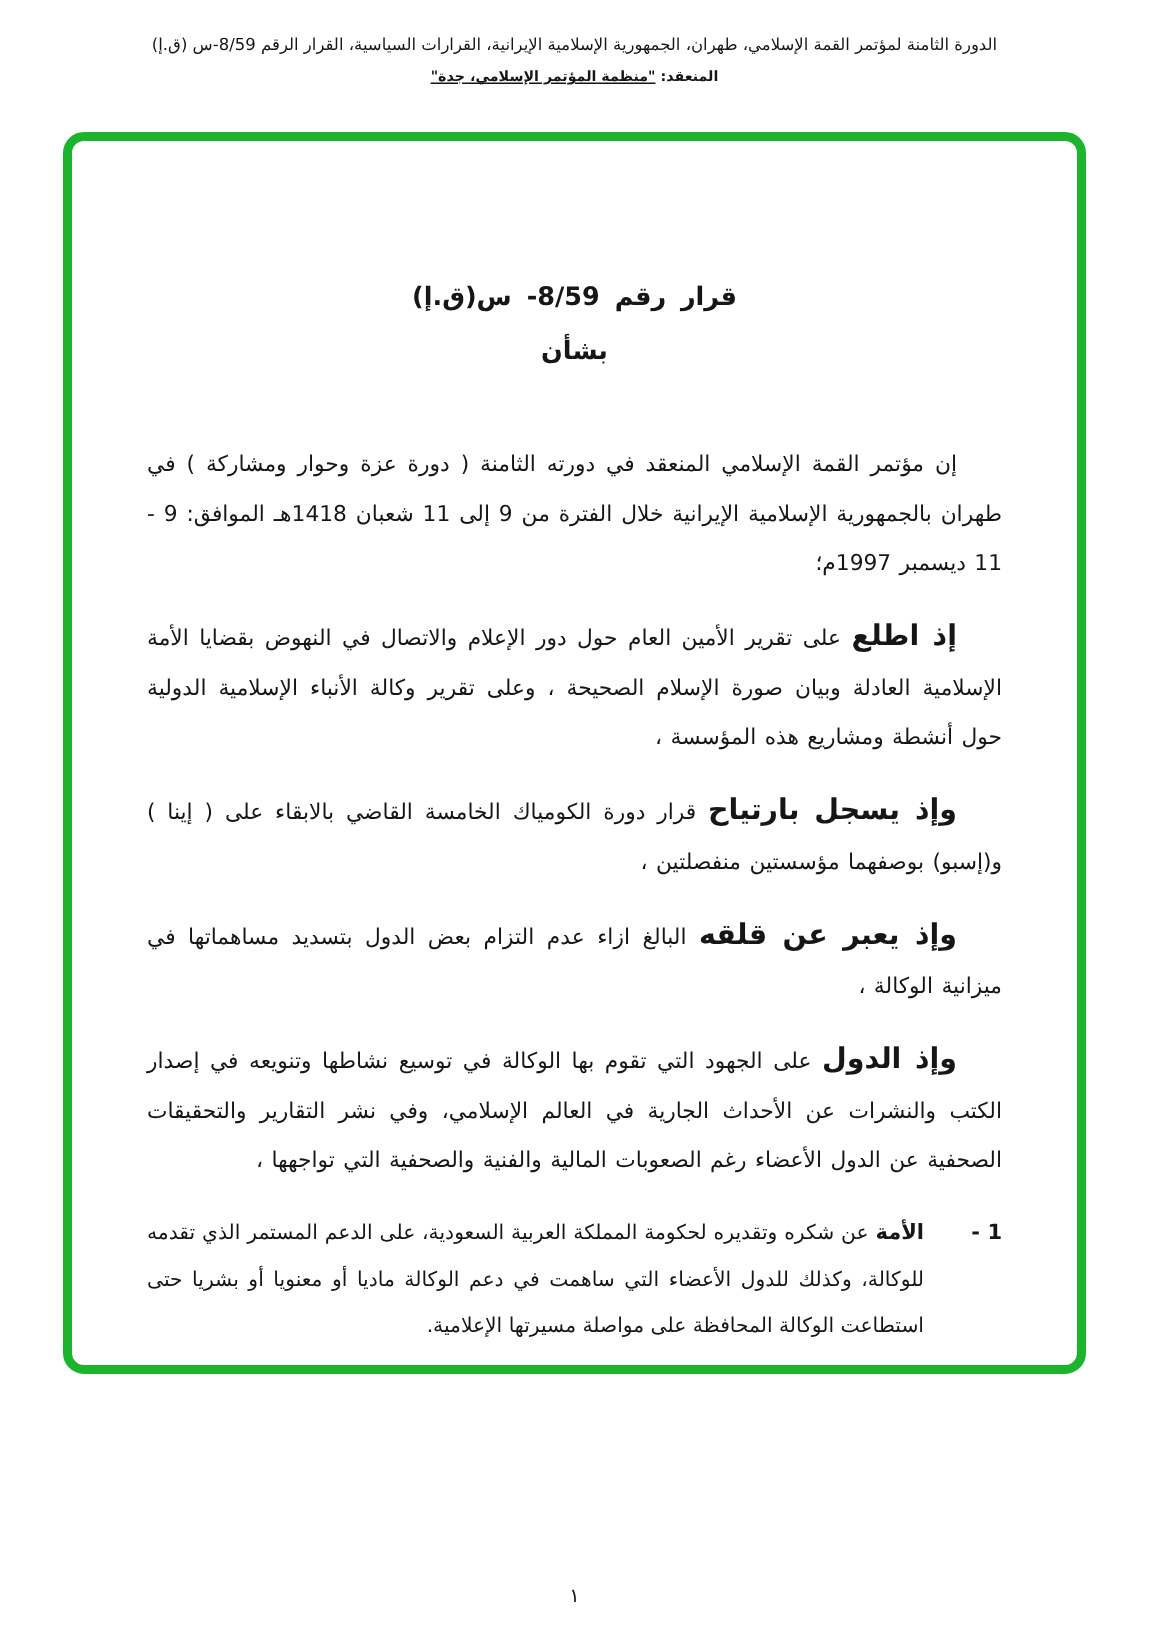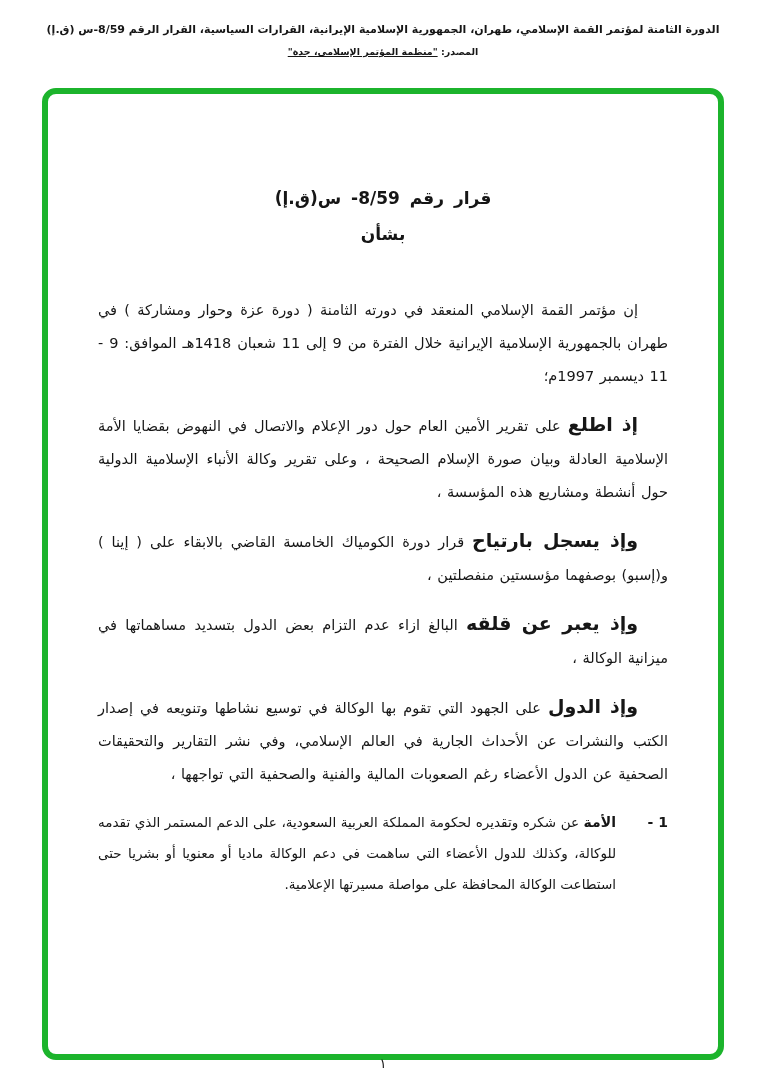--- a/index.html
+++ b/index.html
@@ -17,38 +17,38 @@
   .doc-header {
     position: absolute;
     top: 22px;
     left: 0;
     right: 0;
     text-align: center;
     direction: rtl;
   }
   .citation {
     font-size: 11px;
-    font-weight: bold;
+    font-weight: normal;
     line-height: 16px;
     padding: 0 30px;
   }
   .source {
     font-size: 9.5px;
     font-weight: bold;
     margin-top: 8px;
   }
   .src-value { text-decoration: underline; }
 
   
   .frame {
     position: absolute;
     top: 88px;
     left: 42px;
     width: 682px;
-    height: 972px;
+    height: 828px;
     box-sizing: border-box;
     border: 6px solid var(--frame-green, #1cb42c);
     border-radius: 14px;
     background: #ffffff;
     padding: 88px 50px 0 50px;
     direction: rtl;
   }
 
   
   .title-block {
@@ -104,21 +104,21 @@
   .page-num { font-size: 13px; }
 </style>
 </head>
 <body>
 
 <div class="page">
 
   <header class="doc-header" dir="rtl" lang="ar">
     <div class="citation">الدورة الثامنة لمؤتمر القمة الإسلامي، طهران، الجمهورية الإسلامية الإيرانية، القرارات السياسية، القرار الرقم 8/59-س (ق.إ)</div>
     <div class="source">
-      <span class="src-label">المصدر:</span>
+      <span class="src-label">المنعقد:</span>
       <span class="src-value">"منظمة المؤتمر الإسلامي، جدة"</span>
     </div>
   </header>
 
   <main class="frame" dir="rtl" lang="ar">
 
     <div class="title-block">
       <div class="title-line title-1">قرار رقم 8/59- س(ق.إ)</div>
       <div class="title-line title-2">بشأن</div>
     </div>

